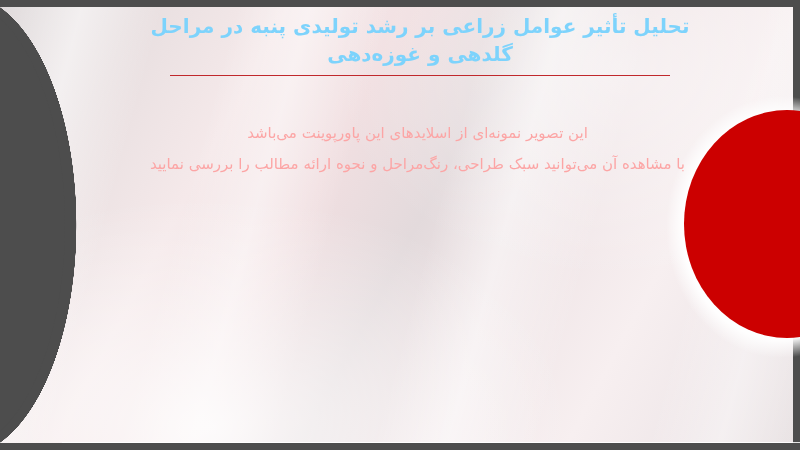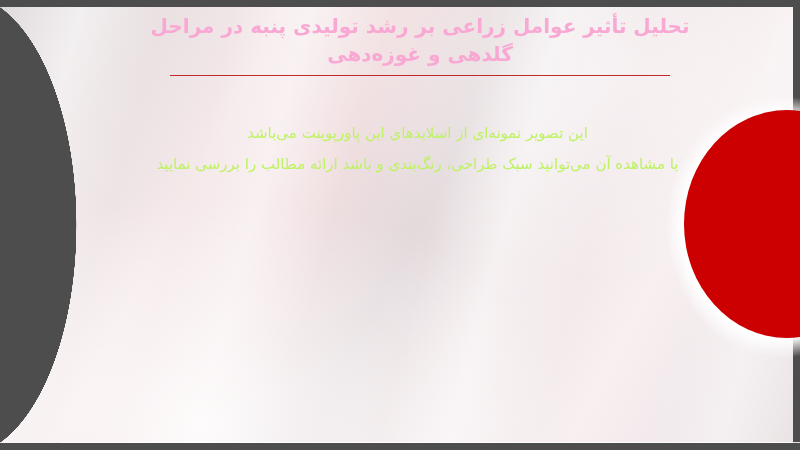--- a/index.html
+++ b/index.html
@@ -128,21 +128,21 @@
   
   .title-block {
     position: absolute;
     left: 80px;
     right: 40px;
     top: 12px;
     z-index: 8;
     text-align: center;
   }
   .slide-title {
-    color: #f9a8d4;
+    color: #7dd3fc;
     font-size: 20px;
     font-weight: bold;
     line-height: 1.42;
     letter-spacing: 0;
     direction: rtl;
     text-align: center;
     white-space: pre-line;
   }
   .title-rule {
     margin: 6px auto 0 auto;
@@ -155,21 +155,21 @@
   .body-block {
     position: absolute;
     left: 70px;
     right: 35px;
     top: 118px;
     z-index: 8;
     direction: rtl;
     text-align: center;
   }
   .body-line {
-    color: #bef264;
+    color: #fca5a5;
     font-size: 15px;
     line-height: 2.05;
     direction: rtl;
     text-align: center;
     white-space: nowrap;
   }
 
   
   .bottom-strip {
     position: absolute;
@@ -208,19 +208,19 @@
   <div class="red-right"></div>
 
   <div class="title-block">
     <div class="slide-title">تحلیل تأثیر عوامل زراعی بر رشد تولیدی پنبه در مراحل
 گلدهی و غوزه‌دهی</div>
     <div class="title-rule"></div>
   </div>
 
   <div class="body-block">
     <div class="body-line">این تصویر نمونه‌ای از اسلایدهای این پاورپوینت می‌باشد</div>
-    <div class="body-line">با مشاهده آن می‌توانید سبک طراحی، رنگ‌بندی و باشد ارائه مطالب را بررسی نمایید</div>
+    <div class="body-line">با مشاهده آن می‌توانید سبک طراحی، رنگ‌مراحل و نحوه ارائه مطالب را بررسی نمایید</div>
   </div>
 
   <div class="panel-edge-hi"></div>
   <div class="bottom-strip"></div>
 
 </div>
 
 </body></html>

